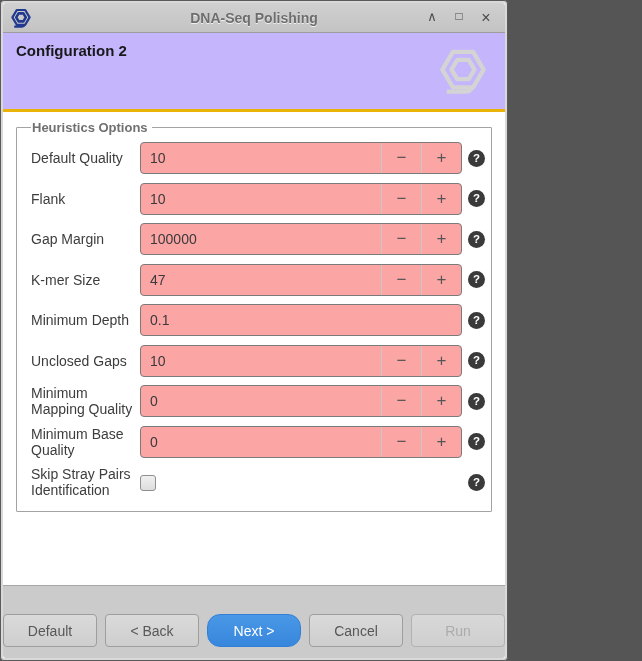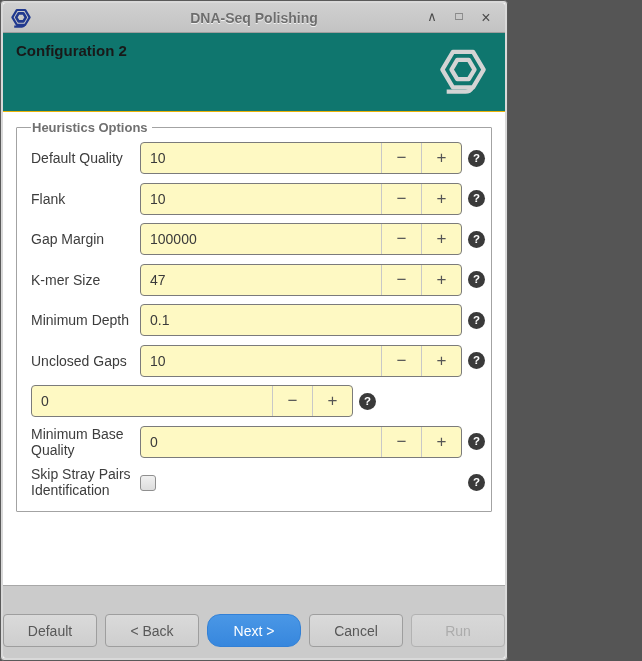--- a/index.html
+++ b/index.html
@@ -28,21 +28,21 @@
     font-size:14px; font-weight:bold; color:#6d6d6d;
     text-shadow:0 1px 0 rgba(255,255,255,0.75); pointer-events:none;
   }
   .titlebar-controls { margin-left:auto; display:flex; gap:13px; padding-right:12px; z-index:2; }
   .tb-ctl { font-size:13px; color:#4c4c4c; width:14px; text-align:center; cursor:default; line-height:1; }
   .tb-ctl.max { font-size:12px; }
   .tb-ctl.close { font-size:16px; }
 
   
   .header {
-    flex:0 0 79px; background:#0f766e; border-bottom:1px solid #eab308;
+    flex:0 0 79px; background:#c4b5fd; border-bottom:3px solid #eab308;
     position:relative; margin:0 2px;
   }
   .header-title { position:absolute; left:13px; top:9px; font-size:15px; font-weight:bold; color:#191919; }
   .header-logo { position:absolute; right:18px; top:13px; }
 
   
   .body { flex:1 1 auto; background:#fff; margin:0 2px; padding:8px 13px 16px 13px; }
 
   fieldset.groupbox {
     border:1px solid #a3a3a3; border-radius:1px;
@@ -53,21 +53,21 @@
   }
 
   .row { display:flex; align-items:center; height:40.5px; }
   .flabel { flex:1 1 auto; font-size:14px; color:#3d3d3d; }
 
   .ctl { flex:0 0 322px; width:322px; display:flex; }
 
   .spin, .textfield {
     width:322px; height:32px;
     border:1px solid #7b7b7b; border-radius:4px;
-    background:#fef9c3; display:flex; align-items:stretch; overflow:hidden;
+    background:#fca5a5; display:flex; align-items:stretch; overflow:hidden;
   }
   .spin-input {
     flex:1 1 auto; min-width:0; border:none; outline:none; background:transparent;
     font-family:"Liberation Sans", sans-serif; font-size:14px; color:#3a3a3a; padding:0 6px 0 9px;
   }
   .spin-btn {
     flex:0 0 40px; display:flex; align-items:center; justify-content:center;
     border-left:1px solid #c8c8c8; color:#555; font-size:17px; cursor:default; user-select:none;
   }
 
@@ -198,20 +198,21 @@
             <div class="spin">
           <input class="spin-input" readonly="" value="10" style="">
           <div class="spin-btn">−</div>
           <div class="spin-btn">+</div>
         </div>
           </div>
         <div class="help">?</div>
       </div>
 
       <div class="row">
+        <span class="flabel">Minimum Mapping Quality</span>
         <div class="ctl">
             <div class="spin">
           <input class="spin-input" readonly="" value="0" style="">
           <div class="spin-btn">−</div>
           <div class="spin-btn">+</div>
         </div>
           </div>
         <div class="help">?</div>
       </div>
 

